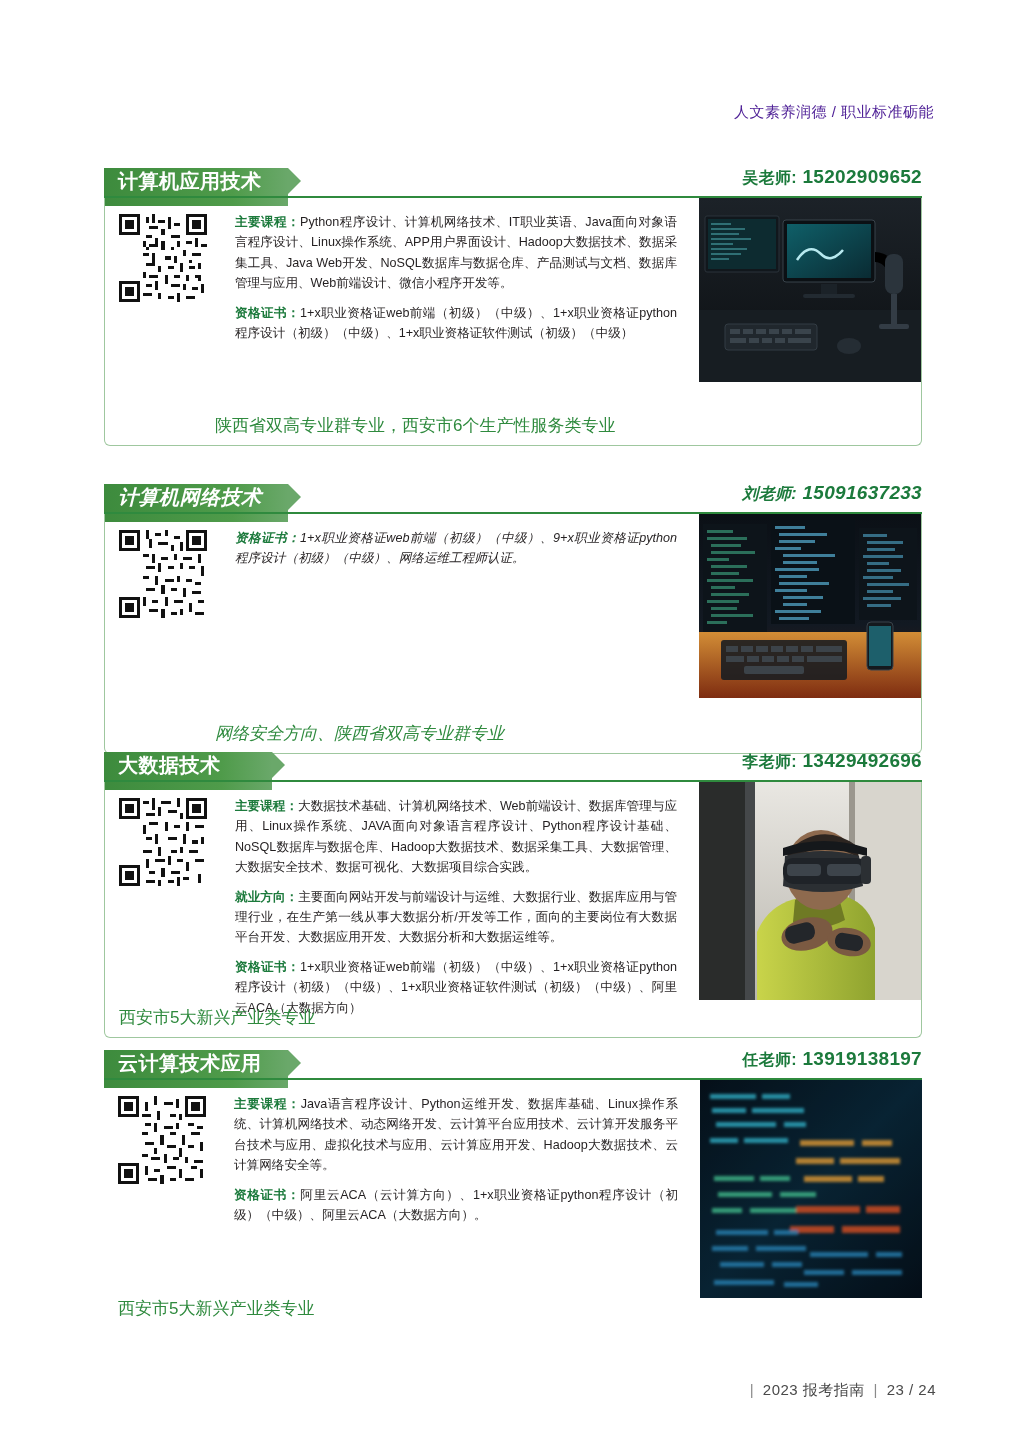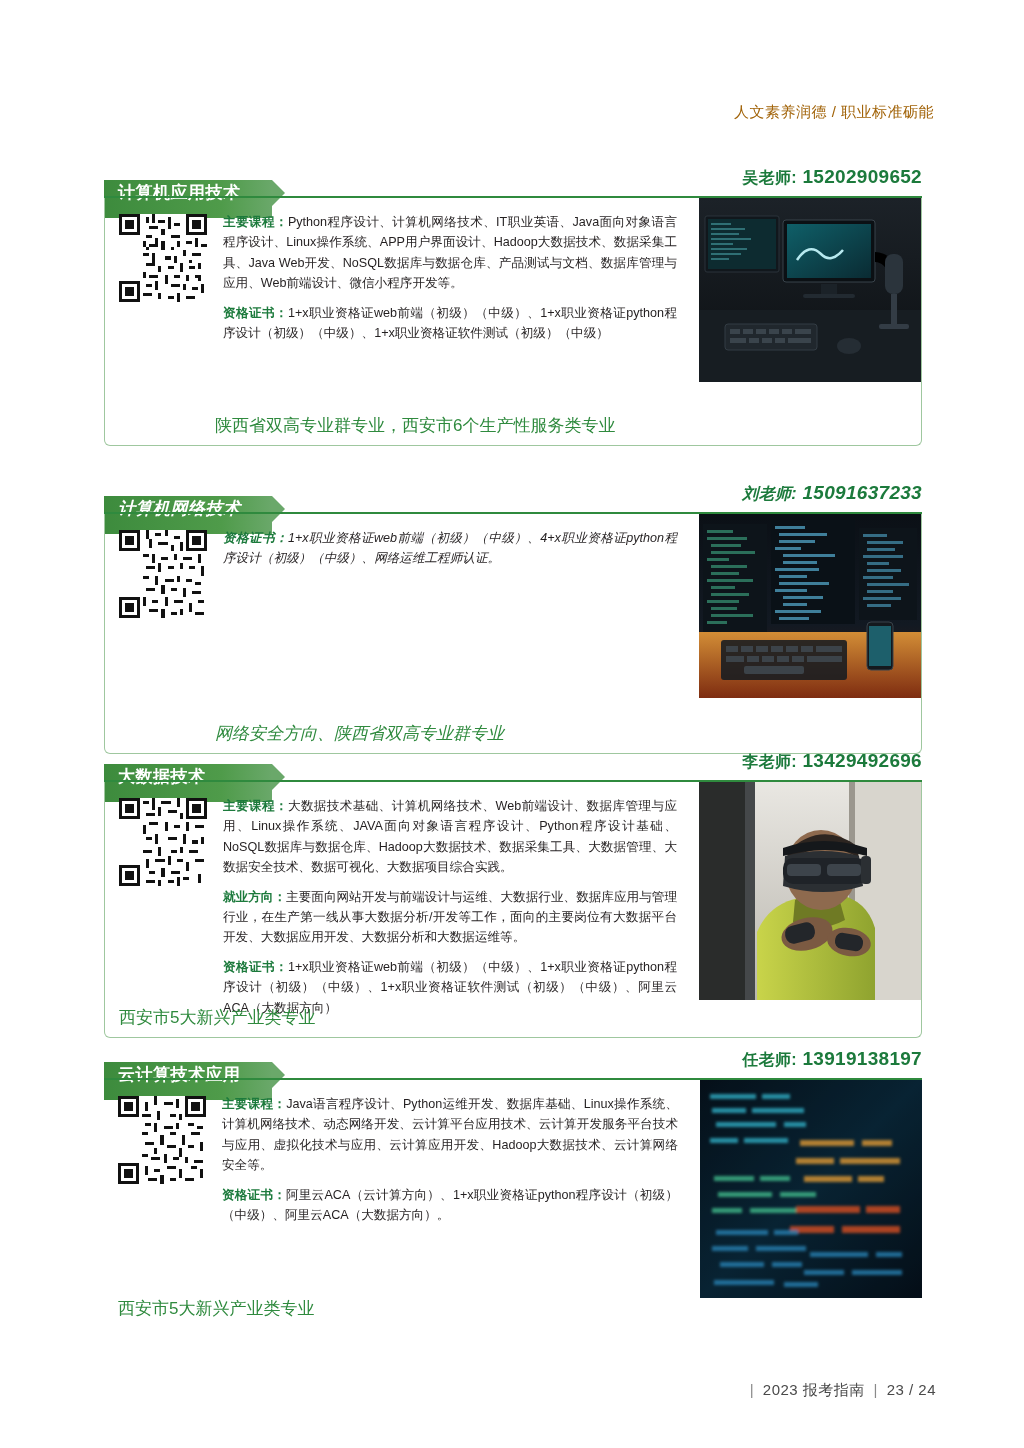--- a/index.html
+++ b/index.html
@@ -17,21 +17,21 @@
     position: absolute;
     left: 0; top: 0;
     width: 1024px; height: 1448px;
   }
   
   .header {
     position: absolute;
     right: 90px;
     top: 103px;
     font-size: 15px;
-    color: #a16207;
+    color: #4c1d95;
     letter-spacing: 0.5px;
   }
   
   .footer {
     position: absolute;
     right: 88px;
     bottom: 48px;
     font-size: 15px;
     color: #4a4a4a;
     letter-spacing: 0.5px;
@@ -43,27 +43,27 @@
     position: absolute;
     left: 104px;
     width: 818px;
   }
   .prog-head {
     position: relative;
     height: 28px;
   }
   .tag {
     position: absolute;
-    left: 0; top: 12px;
+    left: 0; top: 0;
     height: 38px;
     min-width: 168px;
     background: #2e7d32;
     background: linear-gradient(90deg, #3d8b3d 0%, #4f9b4a 70%, #6aa86a 100%);
     color: #ffffff;
-    font-size: 17px;
+    font-size: 20px;
     font-weight: bold;
     line-height: 26px;
     padding: 0 26px 0 14px;
     letter-spacing: 0.5px;
   }
   .tag::after {
     content: "";
     position: absolute;
     right: -13px; top: 0;
     width: 0; height: 0;
@@ -86,21 +86,21 @@
     top: 28px;
     height: 2px;
     background: #2f8a3e;
   }
   .card {
     position: relative;
     margin-top: 2px;
     border: 1px solid #9fc79f;
     border-top: none;
     border-radius: 0 0 6px 6px;
-    padding: 14px 14px 10px 8px;
+    padding: 14px 14px 10px 20px;
     min-height: 200px;
   }
   
   .qr {
     position: absolute;
     left: 14px; top: 16px;
     width: 88px; height: 88px;
     background: #ffffff;
   }
   .qr svg { display: block; }
@@ -367,21 +367,21 @@
               <rect x="10" y="26" width="3" height="1"></rect>
             <rect x="14" y="26" width="1" height="3"></rect>
               <rect x="17" y="27" width="2" height="1"></rect>
             <rect x="20" y="26" width="1" height="2"></rect>
               <rect x="25" y="27" width="3" height="1"></rect>
           </g>
         </svg>
       </div>
       <div class="body-col">
         <div class="para">
-          <span class="lbl">资格证书：</span><span>1+x职业资格证web前端（初级）（中级）、4+x职业资格证python程序设计（初级）（中级）、网络运维工程师认证。</span>
+          <span class="lbl">资格证书：</span><span>1+x职业资格证web前端（初级）（中级）、9+x职业资格证python程序设计（初级）（中级）、网络运维工程师认证。</span>
         </div>
       </div>
       <div class="tagline indent">网络安全方向、陕西省双高专业群专业</div>
       <div class="photo">
         <svg width="222" height="184" viewBox="0 0 222 184">
           <defs>
             <linearGradient id="g2a" x1="0" y1="0" x2="0" y2="1">
               <stop offset="0" stop-color="#0b1016"></stop>
                 <stop offset="0.6" stop-color="#121922"></stop>
               <stop offset="1" stop-color="#3a1b12"></stop>

